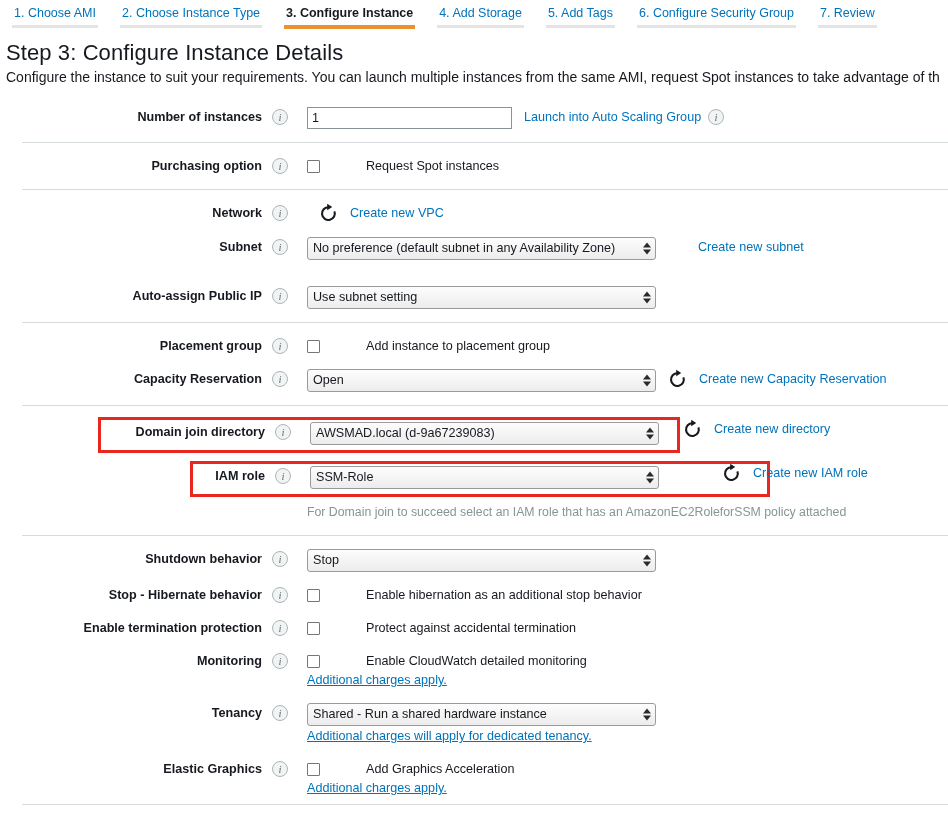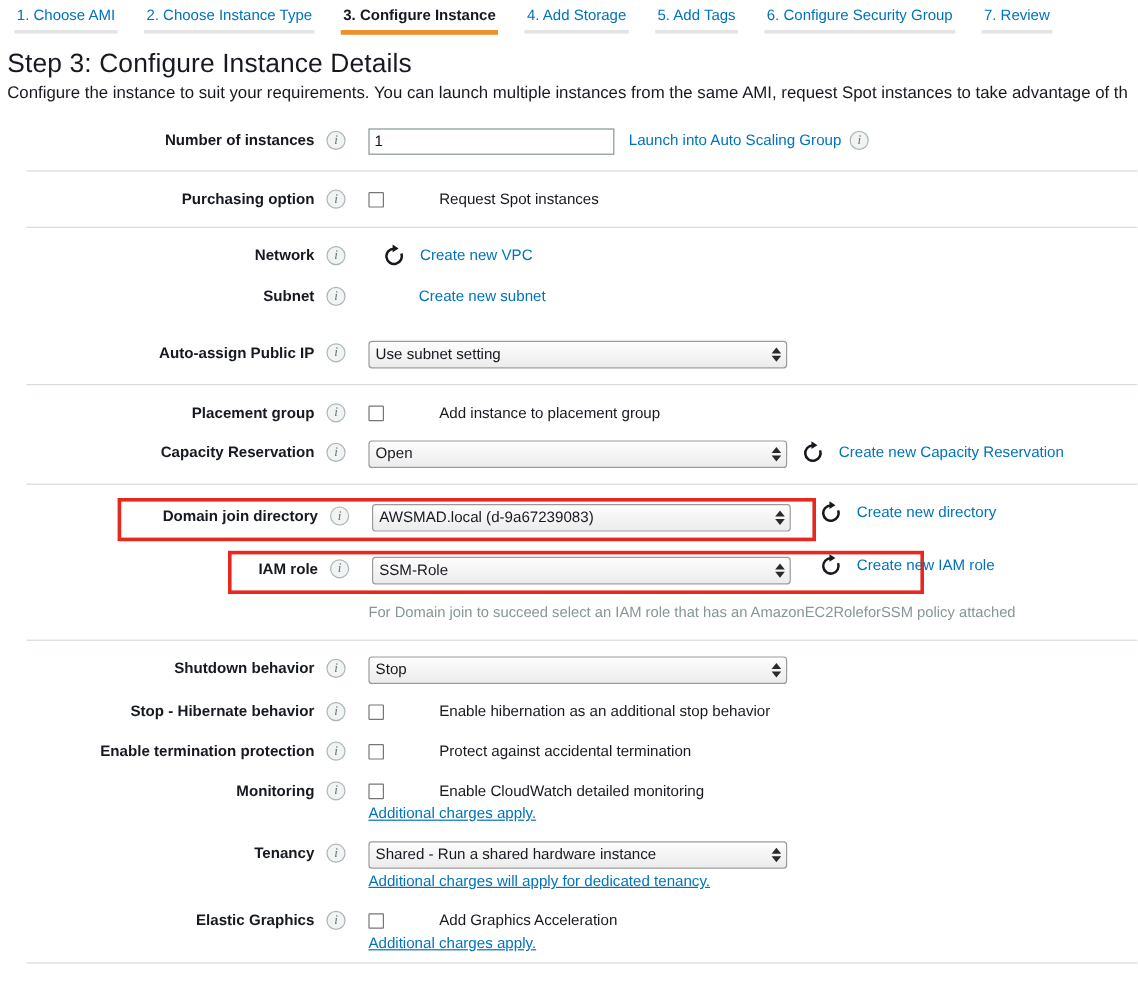--- a/index.html
+++ b/index.html
@@ -341,20 +341,27 @@
         </svg>
       </span>
       <a class="lnk mleft" href="#">Create new VPC</a>
     </div>
   </div>
 
   <div class="row row-pad-top row-pad-bottom">
     <div class="lbl">Subnet</div>
     <div class="info">i</div>
     <div class="field">
+      <div class="sel overflow">
+        <span class="sel-text">No preference (default subnet in any Availability Zone)</span>
+        <span class="arrows">
+            <span class="up"></span>
+            <span class="down"></span>
+          </span>
+      </div>
       <a class="lnk mleft-l" href="#">Create new subnet</a>
     </div>
   </div>
 
   <div class="row row-pad-top row-pad-bottom">
     <div class="lbl">Auto-assign Public IP</div>
     <div class="info">i</div>
     <div class="field">
       <div class="sel">
         <span class="sel-text">Use subnet setting</span>
@@ -438,21 +445,21 @@
           <div class="sel">
             <span class="sel-text">SSM-Role</span>
             <span class="arrows">
                 <span class="up"></span>
                 <span class="down"></span>
               </span>
           </div>
         </div>
       </div>
     </div>
-    <div class="hl-side" style="left:683px; top:10px;align-items:flex-end;">
+    <div class="hl-side" style="left:722px; top:10px;align-items:flex-end;">
       <span class="refresh" style="margin-left:0;">
         <svg width="19" height="21" viewBox="0 0 19 21" aria-hidden="true">
           <path d="M9.5 4.2 A6.4 6.4 0 1 0 15.4 8.3" fill="none" stroke="currentColor" stroke-width="2.1" stroke-linecap="butt"></path>
           <polygon points="8.2,0.8 13.2,4.0 8.2,7.2" fill="currentColor"></polygon>
         </svg>
       </span>
       <a class="lnk mleft" href="#">Create new IAM role</a>
     </div>
     <div class="row" style="padding-top:2px;">
       <div class="lbl" style="visibility:hidden;"></div>

